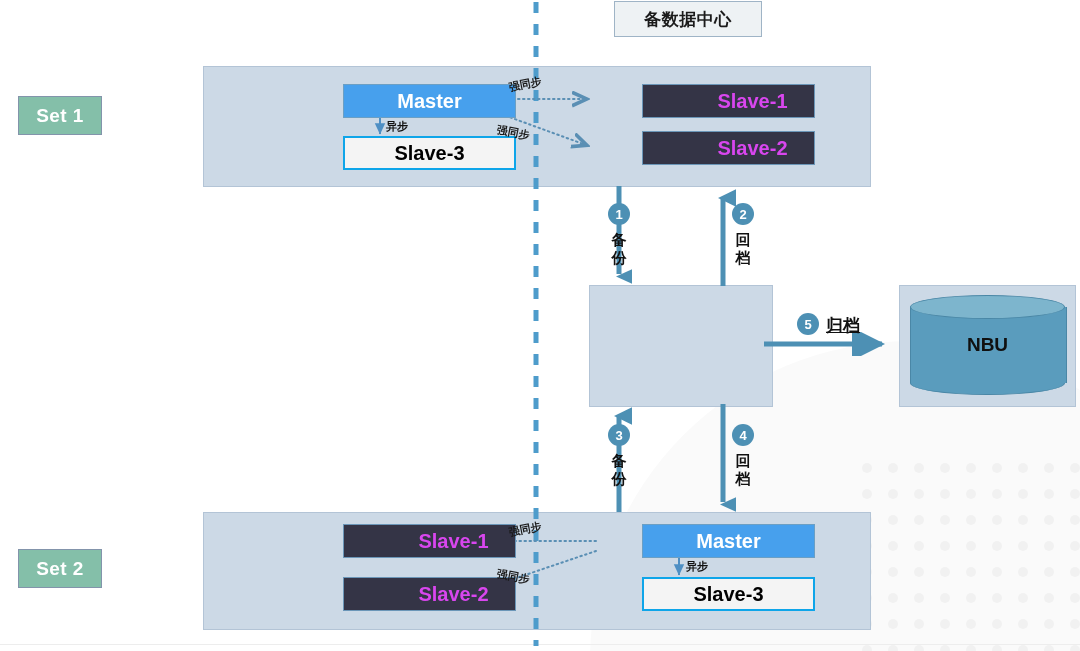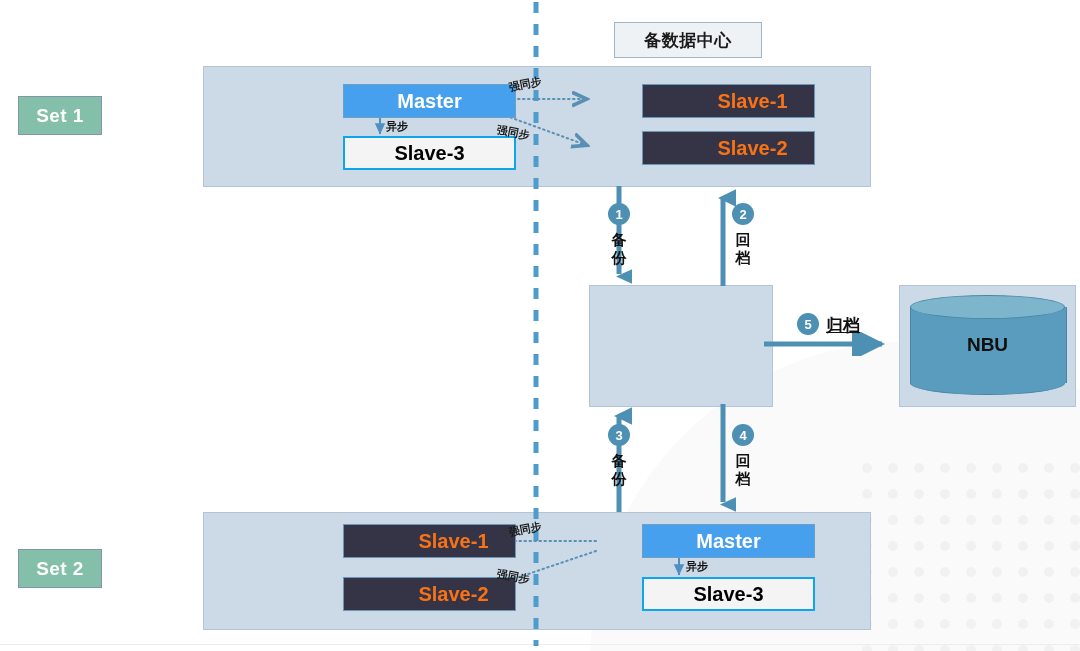--- a/index.html
+++ b/index.html
@@ -97,21 +97,21 @@
     margin-left: 48px;
   }
   .node.master {
     background: #47a0ed;
     border: 1px solid #6b9fc4;
     color: #ffffff;
   }
   .node.slave-dark {
     background: #343446;
     border: 1px solid #6b96b8;
-    color: #f97316;
+    color: #d946ef;
     padding-left: 48px;
   }
   .node.slave-light {
     background: #f4f4f4;
     border: 2px solid #0ea5e9;
     color: #000000;
   }
 
   
   .store-box {
@@ -231,21 +231,21 @@
       </pattern>
     </defs>
     <rect x="0" y="0" width="220" height="190" fill="url(#dotpat)"></rect>
   </svg>
   <div class="wm-line"></div>
 
   <svg class="lyr" style="left:528px; top:0px; width:16px; height:648px;">
     <line x1="8" y1="2" x2="8" y2="646" stroke="#4e9ccb" stroke-width="5" stroke-dasharray="11 11" stroke-linecap="butt"></line>
   </svg>
 
-  <div class="dc-chip" style="left:614px; top:22px; width:146px; height:34px;">
+  <div class="dc-chip" style="left:614px; top:1px; width:146px; height:34px;">
     <span>备数据中心</span>
   </div>
 
   <div class="set-badge" style="left:18px; top:96px; width:82px; height:37px;">
     <span>Set 1</span>
   </div>
 
   <div class="set-panel" style="left:203px; top:66px; width:666px; height:119px;"></div>
 
   <div class="node master" style="left:295px; top:84px; width:173px; height:34px;">

